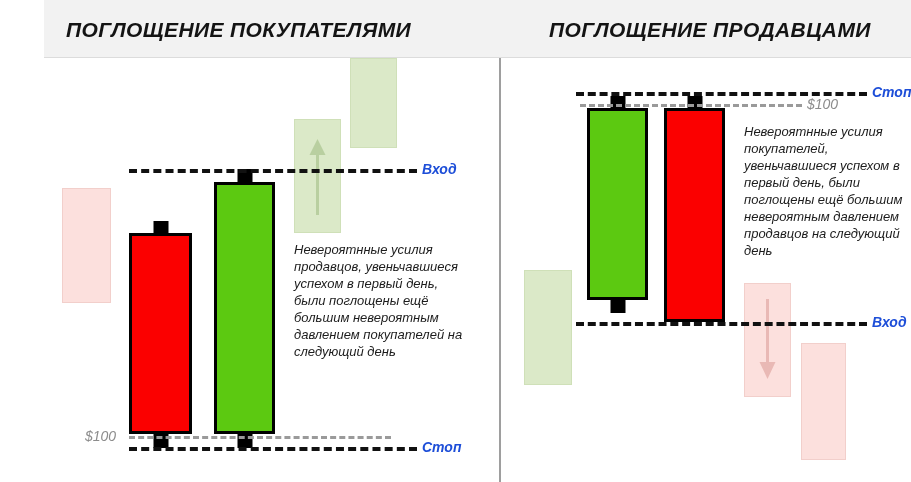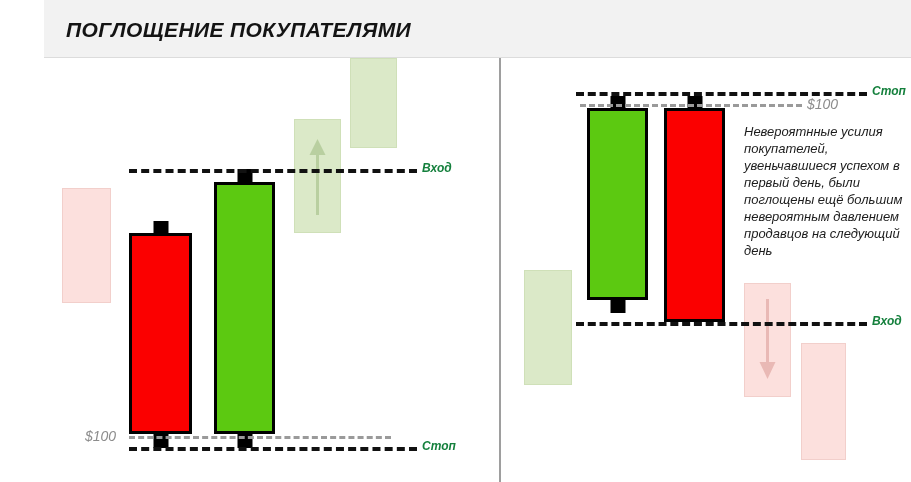--- a/index.html
+++ b/index.html
@@ -52,22 +52,22 @@
     position:absolute;background:#000000;
     left:50%;transform:translateX(-50%);width:15px;
   }
 
   
   .dline{position:absolute;height:0;border-top-style:dashed;}
   .dline.black{border-top:4px dashed #111111;}
   .dline.gray{border-top:3px dashed #9a9a9a;}
 
   .dline-label{
-    position:absolute;font-size:12px;font-weight:bold;font-style:italic;
-    color:#15803d;white-space:nowrap;
+    position:absolute;font-size:14px;font-weight:bold;font-style:italic;
+    color:#1d4ed8;white-space:nowrap;
   }
   .price-label{
     position:absolute;font-size:14px;font-style:italic;
     color:#8c8c8c;white-space:nowrap;
   }
 
   
   .arrow{position:absolute;}
 
   
@@ -76,20 +76,21 @@
     color:#1c1c1c;
   }
 </style>
 </head>
 <body>
 
 <div class="page">
 
   <div class="header-band"></div>
   <div class="header-title left">ПОГЛОЩЕНИЕ ПОКУПАТЕЛЯМИ</div>
+  <div class="header-title right">ПОГЛОЩЕНИЕ ПРОДАВЦАМИ</div>
 
   <div class="divider"></div>
 
   <div class="panel left">
 
     <div class="ghost pink" style="left:18px;top:131px;width:49px;height:115px;"></div>
 
     <div class="ghost green" style="left:250px;top:62px;width:47px;height:114px;"></div>
     <div class="arrow" style="left:257px;top:80px;width:33px;height:80px;">
       <svg width="33" height="80" viewBox="0 0 33 80">
@@ -114,20 +115,21 @@
 
     <div class="dline black" style="left:85px;top:112px;width:288px;"></div>
     <div class="dline-label" style="left:378px;top:104px;">Вход</div>
 
     <div class="dline gray" style="left:85px;top:379px;width:262px;"></div>
     <div class="price-label" style="left:41px;top:371px;">$100</div>
 
     <div class="dline black" style="left:85px;top:390px;width:288px;"></div>
     <div class="dline-label" style="left:378px;top:382px;">Стоп</div>
 
+    <div class="note" style="left:250px;top:184px;width:172px;">Невероятнные усилия продавцов, увеньчавшиеся успехом в первый день, были поглощены ещё большим невероятным давлением покупателей на следующий день</div>
   </div>
 
   <div class="panel right">
 
     <div class="ghost green" style="left:23px;top:213px;width:48px;height:115px;"></div>
 
     <div class="candle" style="left:86px;top:0px;width:61px;height:425px;">
       <div class="wick" style="top:39px;height:21px;"></div>
       <div class="wick" style="top:236px;height:20px;"></div>
       <div class="body up" style="top:51px;height:192px;"></div>

